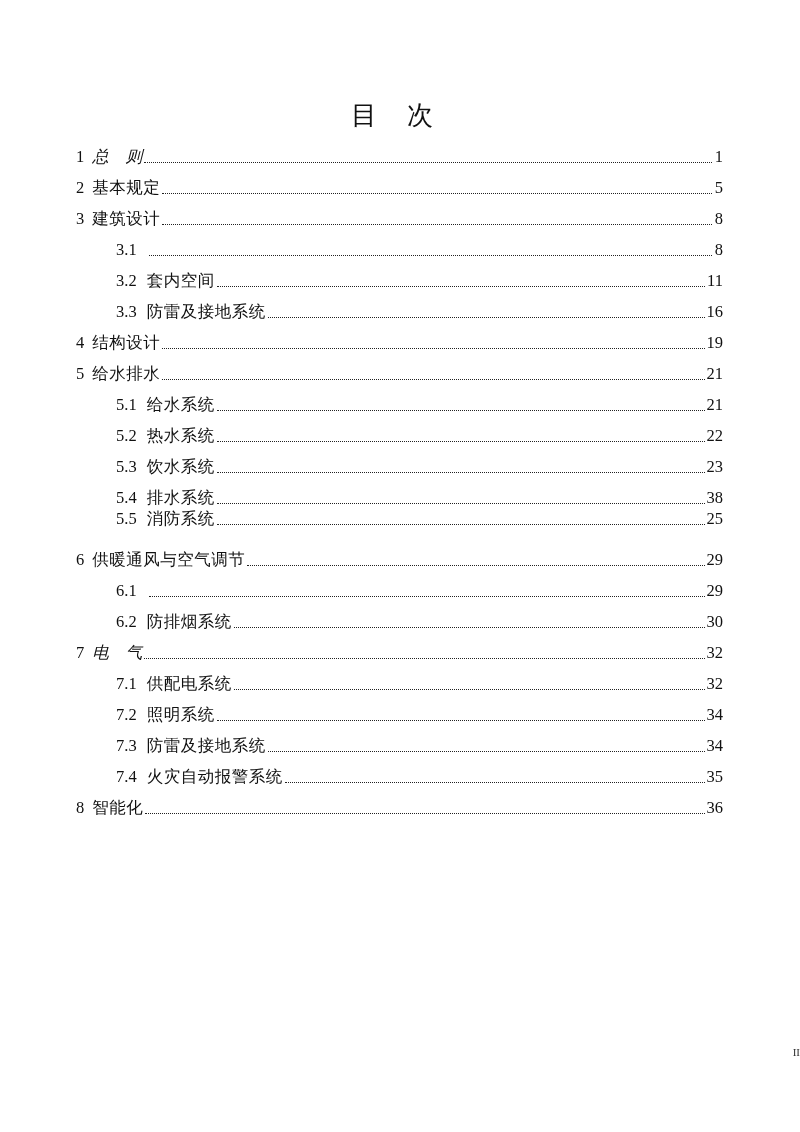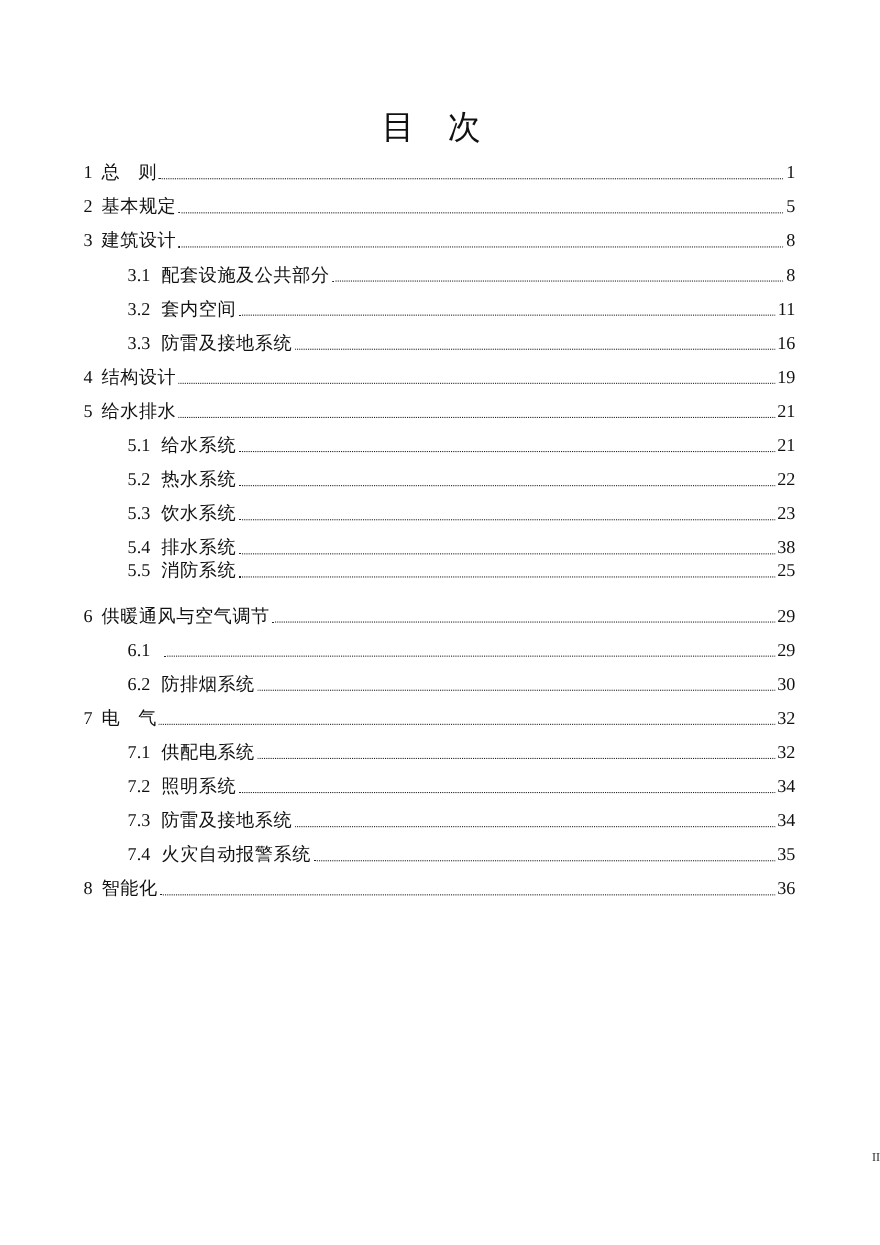--- a/index.html
+++ b/index.html
@@ -14,21 +14,21 @@
       overflow: hidden;
       font-family: "Liberation Serif", "DejaVu Serif", serif;
       color: #111111;
     }
     .page-title {
       position: absolute;
       top: 98px;
       left: 0;
       width: 784px;
       text-align: center;
-      font-size: 30px;
+      font-size: 26px;
       line-height: 36px;
       letter-spacing: 0;
     }
     .page-title .gap {
       display: inline-block;
       width: 30px;
     }
     .toc {
       position: absolute;
       top: 141px;
@@ -48,21 +48,21 @@
     .toc-row.level-2 { left: 116px; width: 607px; }
     .toc-num {
       flex: 0 0 auto;
       margin-right: 8px;
     }
     .level-2 .toc-num { margin-right: 10px; }
     .toc-label {
       flex: 0 0 auto;
       letter-spacing: 0.5px;
     }
-    .toc-label.spaced { letter-spacing: 0; }
+    .toc-label.spaced { letter-spacing: 0; font-style: italic; }
     .toc-label.spaced .sp { display: inline-block; width: 17px; }
     .toc-leader {
       flex: 1 1 auto;
       overflow: hidden;
       margin: 0 2px;
       height: 31px;
       position: relative;
     }
     .toc-leader::before {
       content: "";
@@ -112,21 +112,20 @@
 
   <div class="toc-row level-1" style="top:62px">
     <span class="toc-num">3</span>
     <span class="toc-label">建筑设计</span>
     <span class="toc-leader"></span>
     <span class="toc-page">8</span>
   </div>
 
   <div class="toc-row level-2" style="top:93px">
     <span class="toc-num">3.1</span>
-    <span class="toc-label">配套设施及公共部分</span>
     <span class="toc-leader"></span>
     <span class="toc-page">8</span>
   </div>
 
   <div class="toc-row level-2" style="top:124px">
     <span class="toc-num">3.2</span>
     <span class="toc-label">套内空间</span>
     <span class="toc-leader"></span>
     <span class="toc-page">11</span>
   </div>

